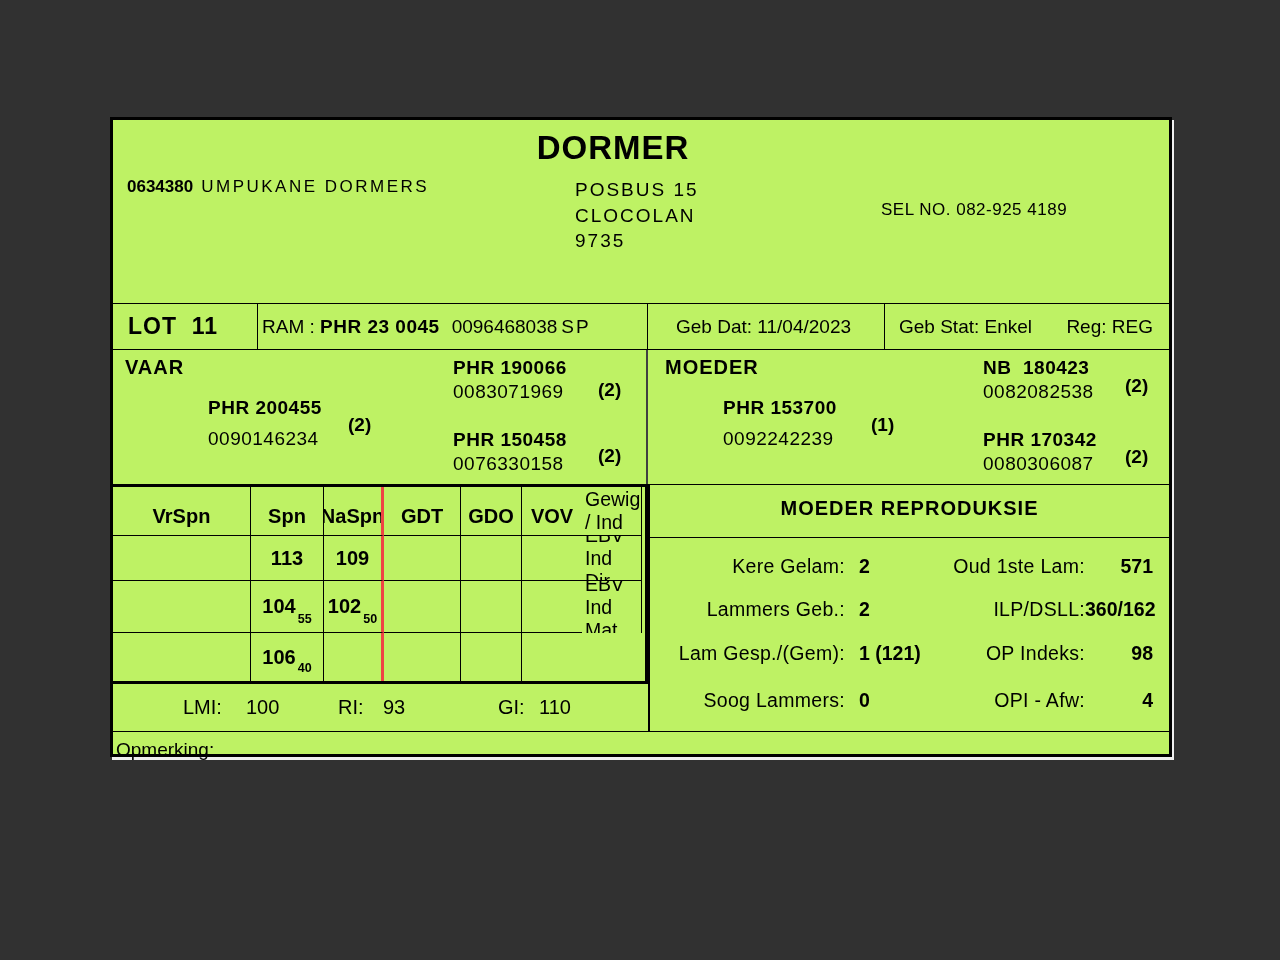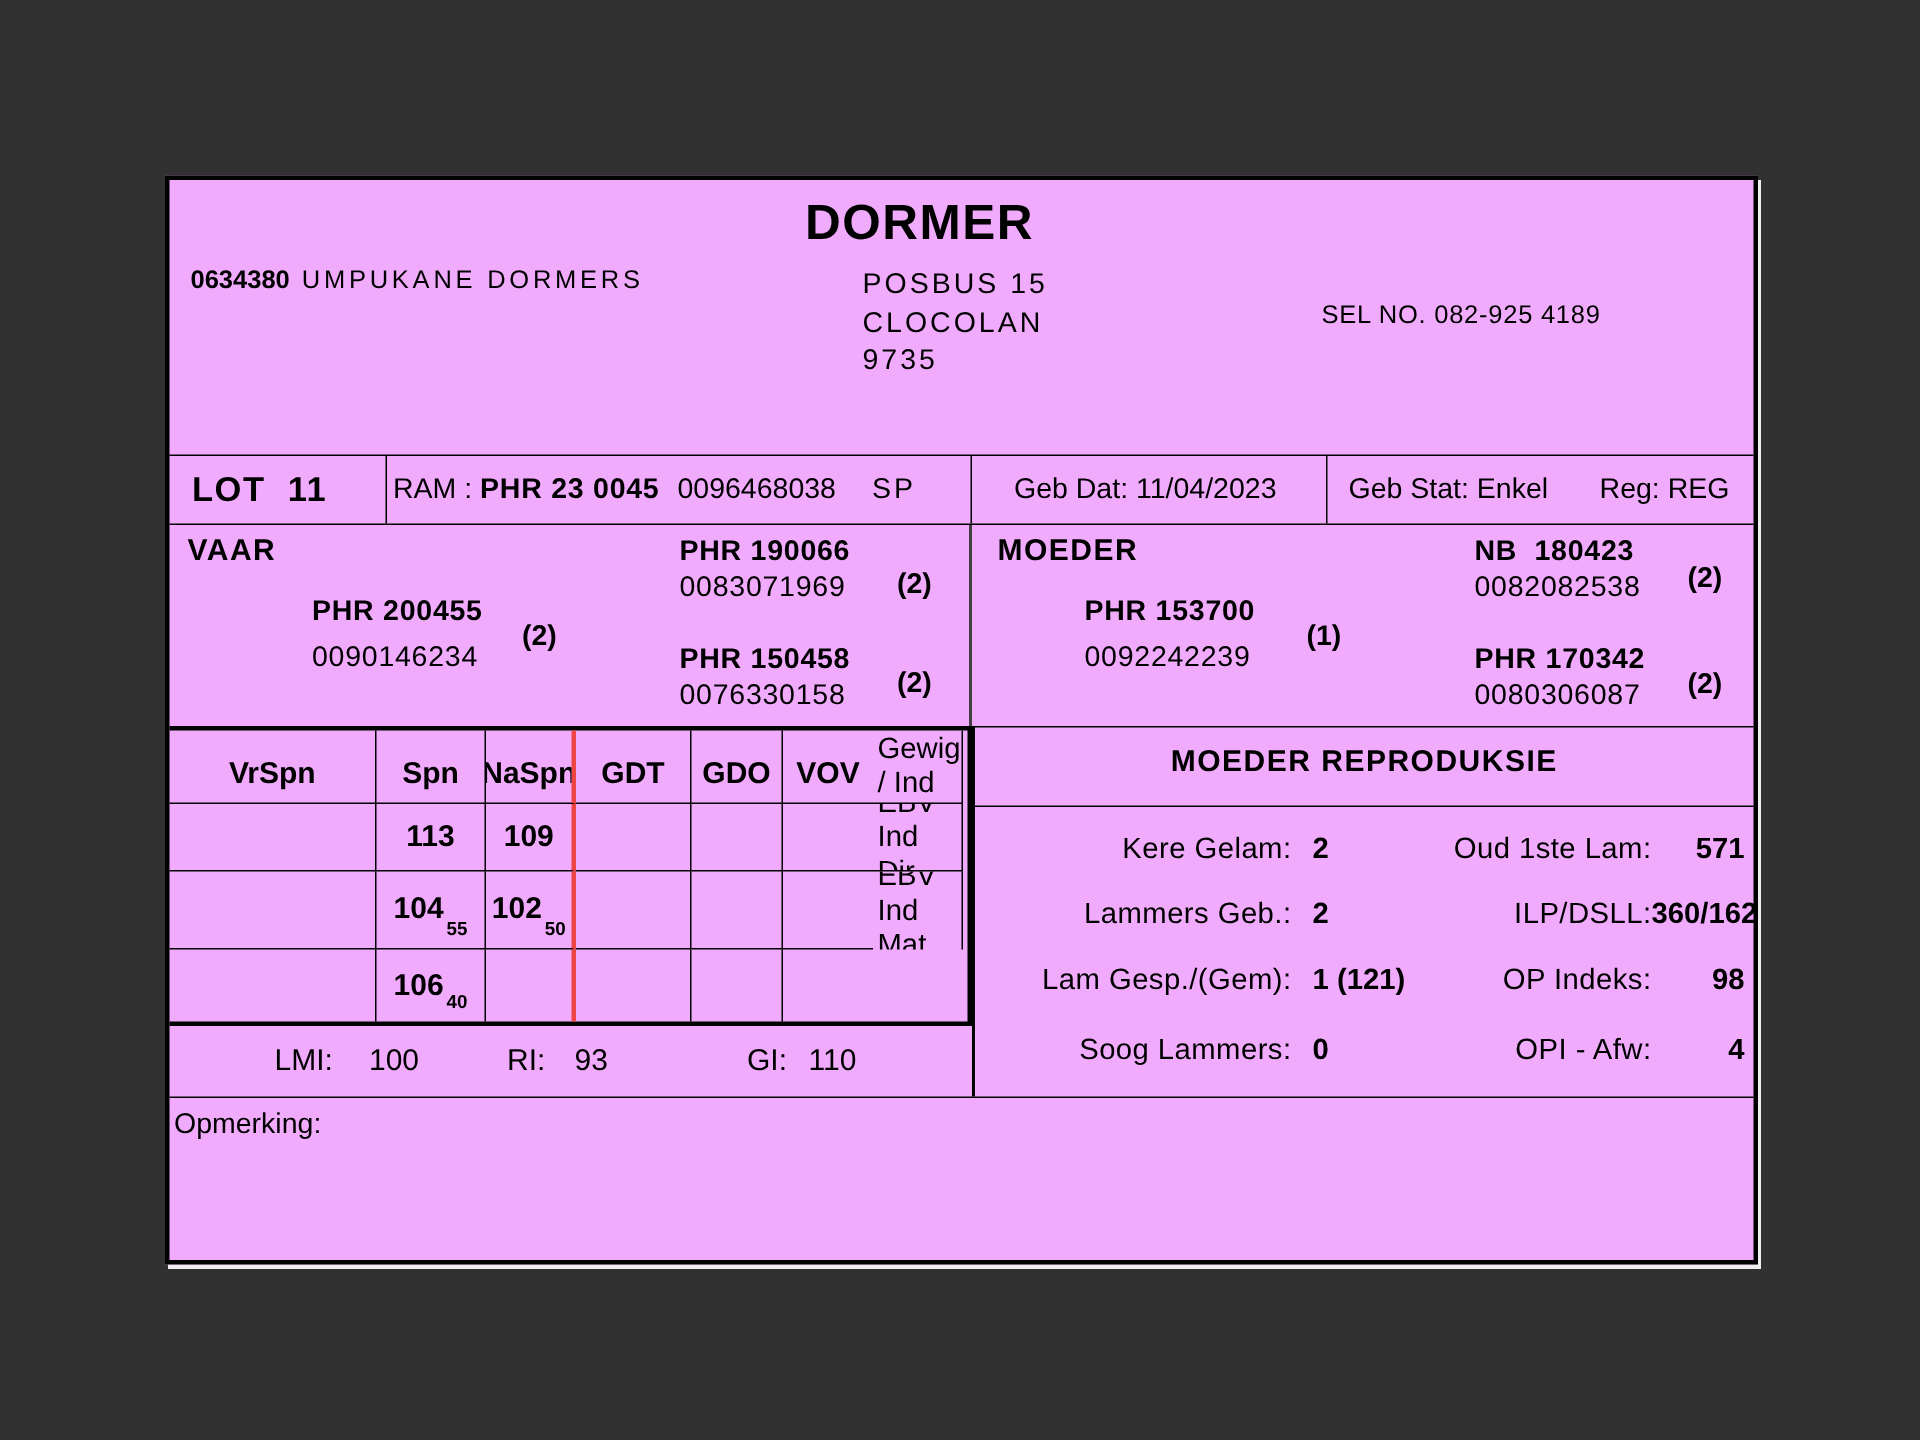--- a/index.html
+++ b/index.html
@@ -1,22 +1,22 @@
 <!DOCTYPE html>
 <html><head>
 <meta charset="utf-8">
 <style>
   * { margin: 0; padding: 0; box-sizing: border-box; }
   html, body { width: 1280px; height: 960px; background: #313131; overflow: hidden; }
   body { font-family: "Liberation Sans", sans-serif; color: #000; }
 
   .card {
     position: absolute; left: 110px; top: 117px;
-    width: 1062px; height: 726px;
-    background: #f0abfc; border: 3px solid #000;
+    width: 1062px; height: 640px;
+    background: #bef264; border: 3px solid #000;
     box-shadow: 2px 3px 0 0 rgba(255,255,255,0.92);
   }
   .abs { position: absolute; }
 
   
   .doc-title {
     position: absolute; top: 9px; left: 0; right: 56px;
     text-align: center; font-size: 33px; font-weight: bold; letter-spacing: 1px;
   }
   .breeder-line { position: absolute; top: 57px; left: 14px; font-size: 17px; white-space: pre; }
@@ -30,21 +30,21 @@
     position: absolute; top: 183px; left: 0; width: 100%; height: 47px;
     border-top: 1px solid #000; border-bottom: 1px solid #000;
     display: flex; font-size: 19px;
   }
   .lot-row > div { height: 100%; display: flex; align-items: center; }
   .lot-cell { width: 145px; border-right: 1px solid #000; padding-left: 15px;
               font-size: 23px; font-weight: bold; white-space: pre; letter-spacing: 1px; }
   .ram-cell { width: 390px; border-right: 1px solid #000; padding-left: 4px; white-space: pre; }
   .ram-id { font-weight: bold; letter-spacing: 0.5px; }
   .ram-tag { margin-left: 12px; }
-  .ram-suffix { margin-left: 24px; letter-spacing: 2px; }
+  .ram-suffix { margin-left: 4px; letter-spacing: 2px; }
   .gebdat-cell { width: 237px; border-right: 1px solid #000; padding-left: 28px; white-space: pre; }
   .gebstat-cell { flex: 1; justify-content: space-between; padding: 0 16px 0 14px; white-space: pre; }
   .bold { font-weight: normal; }
 
   
   .pedigree { position: absolute; top: 230px; left: 0; width: 100%; height: 134px; font-size: 19px; }
   .ped-half { position: absolute; top: 0; height: 100%; }
   .vaar-half { left: 0; width: 535px; border-right: 2px solid #404040; }
   .moeder-half { left: 535px; right: 0; }
   .ped-label { font-weight: bold; font-size: 20px; letter-spacing: 1px; }
@@ -76,22 +76,22 @@
 
   .lmi-row { position: absolute; left: 0; top: 200px; width: 535px; height: 47px; font-size: 20px; }
   .lmi-row span { position: absolute; top: 0; line-height: 47px; }
 
   .repro {
     position: absolute; left: 535px; right: 0; top: 0; height: 247px;
     border-left: 2px solid #000; border-top: 1px solid #000; font-size: 19.5px;
   }
   .repro-title { height: 53px; border-bottom: 1px solid #000; text-align: center;
                  font-weight: bold; font-size: 20px; letter-spacing: 1px; padding-top: 12px; }
-  .repro-row { position: absolute; left: 16px; right: 0; display: grid;
-               grid-template-columns: 195px 95px 145px 1fr; padding-right: 6px; }
+  .repro-row { position: absolute; left: 0; right: 0; display: grid;
+               grid-template-columns: 195px 95px 145px 1fr; padding-right: 16px; }
   .repro-row .lbl { text-align: right; letter-spacing: 0.3px; }
   .repro-row .val-l { text-align: left; padding-left: 14px; font-weight: bold; }
   .repro-row .val-r { text-align: right; font-weight: bold; }
 
   
   .opmerking { position: absolute; top: 611px; left: 0; right: 0; bottom: 0;
                border-top: 1px solid #000; font-size: 19px; padding: 7px 0 0 3px; }
 </style>
 </head>
 <body>

